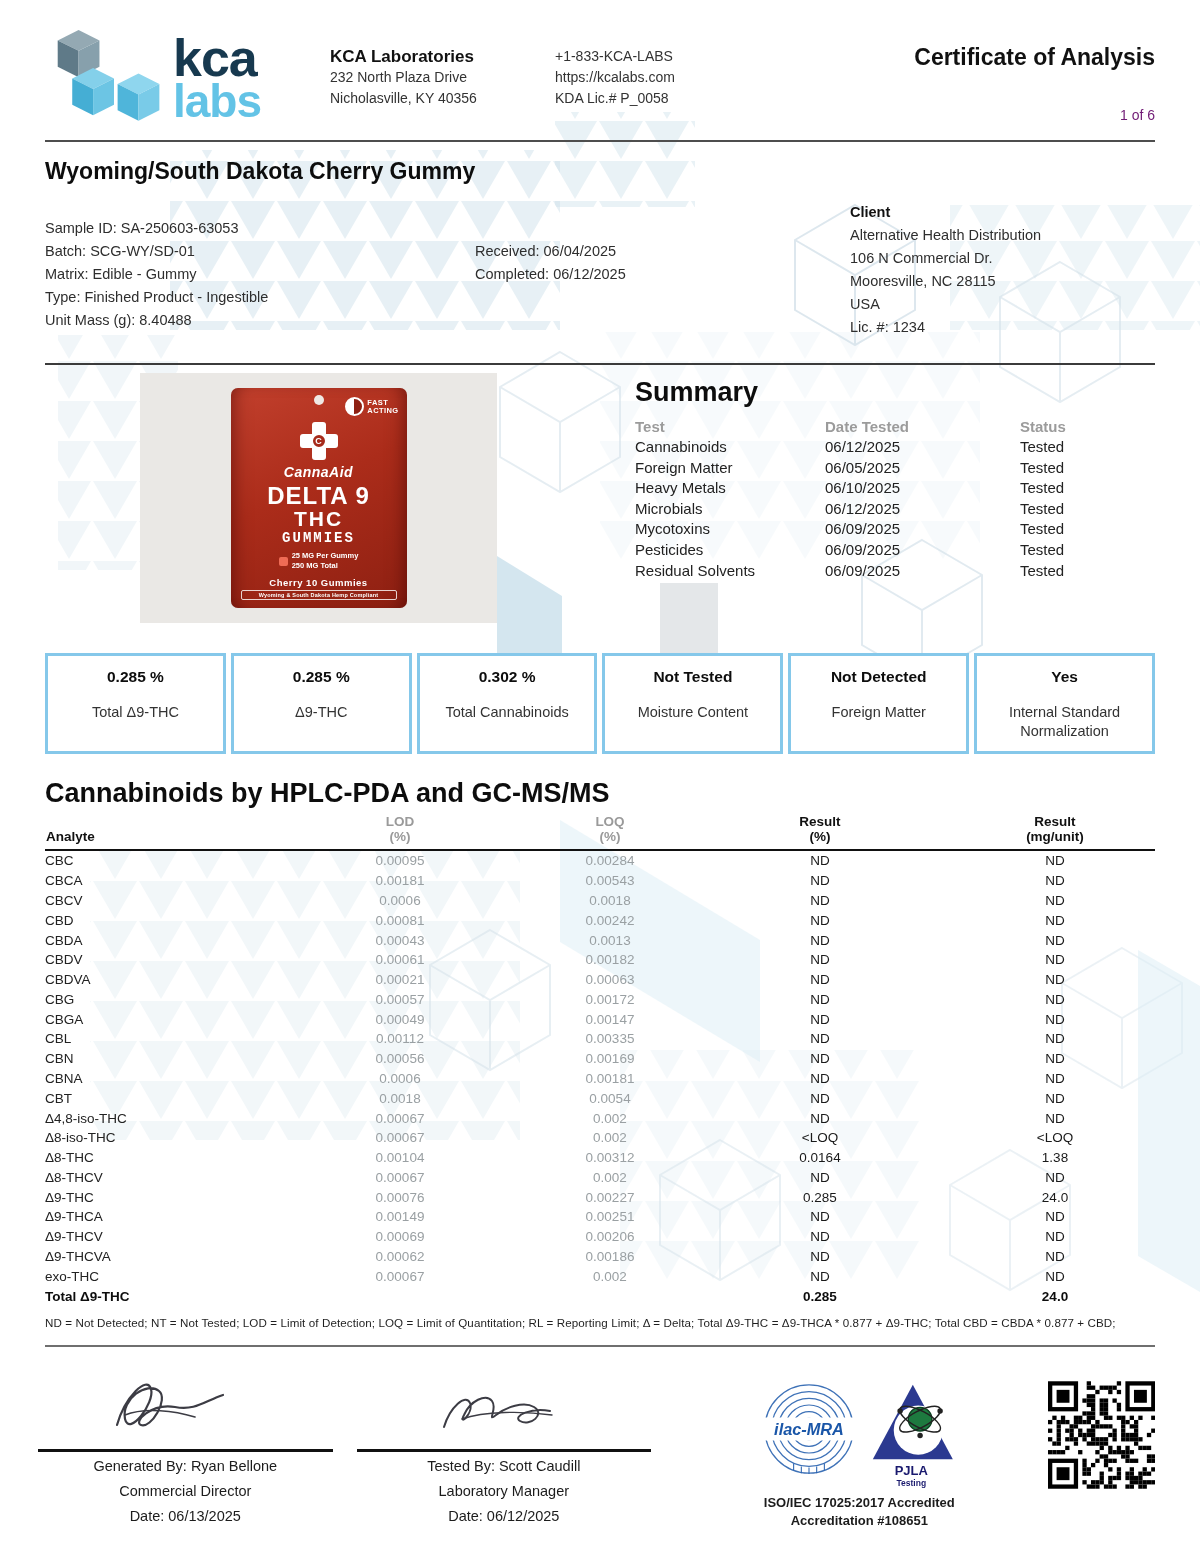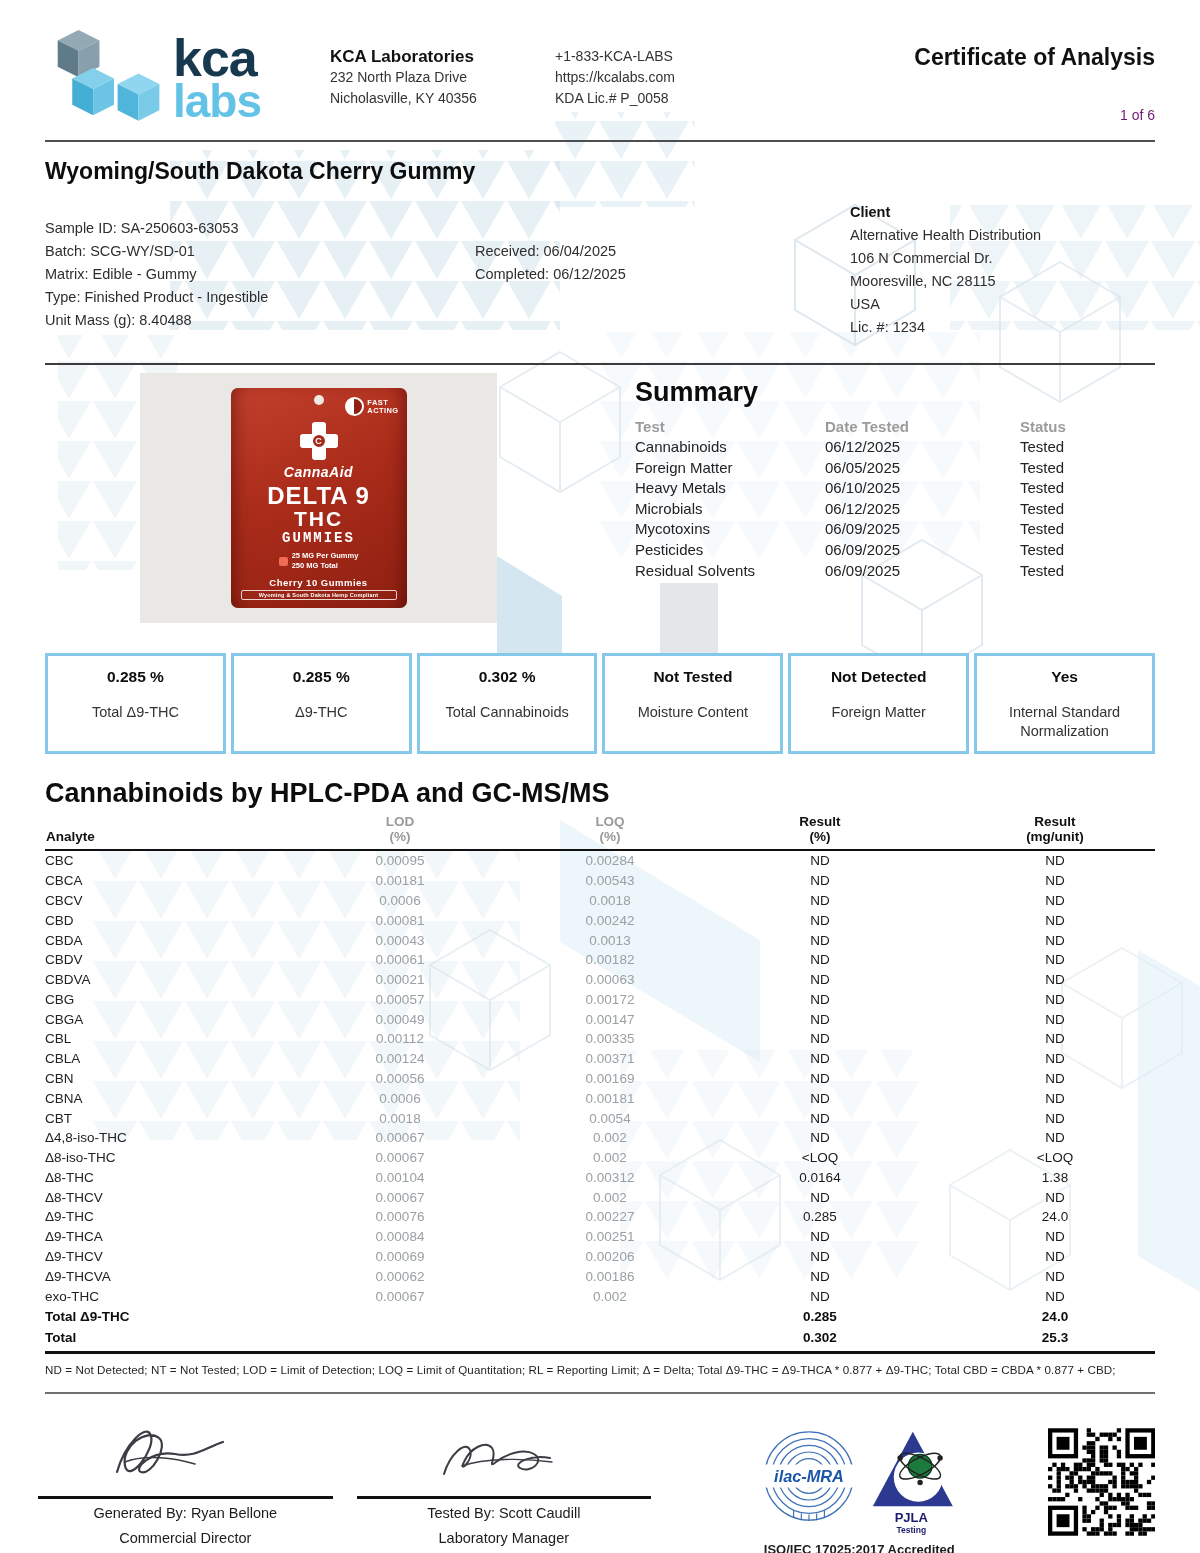--- a/index.html
+++ b/index.html
@@ -407,27 +407,20 @@
             <td class="num rv">ND</td>
           </tr>
           <tr>
             <td class="a">CBL</td>
             <td class="num lodv">0.00112</td>
             <td class="num loqv">0.00335</td>
             <td class="num rv">ND</td>
             <td class="num rv">ND</td>
           </tr>
           <tr>
-            <td class="a">CBLA</td>
-            <td class="num lodv">0.00124</td>
-            <td class="num loqv">0.00371</td>
-            <td class="num rv">ND</td>
-            <td class="num rv">ND</td>
-          </tr>
-          <tr>
             <td class="a">CBN</td>
             <td class="num lodv">0.00056</td>
             <td class="num loqv">0.00169</td>
             <td class="num rv">ND</td>
             <td class="num rv">ND</td>
           </tr>
           <tr>
             <td class="a">CBNA</td>
             <td class="num lodv">0.0006</td>
             <td class="num loqv">0.00181</td>
@@ -471,21 +464,21 @@
           </tr>
           <tr>
             <td class="a">Δ9-THC</td>
             <td class="num lodv">0.00076</td>
             <td class="num loqv">0.00227</td>
             <td class="num rv">0.285</td>
             <td class="num rv">24.0</td>
           </tr>
           <tr>
             <td class="a">Δ9-THCA</td>
-            <td class="num lodv">0.00084</td>
+            <td class="num lodv">0.00149</td>
             <td class="num loqv">0.00251</td>
             <td class="num rv">ND</td>
             <td class="num rv">ND</td>
           </tr>
           <tr>
             <td class="a">Δ9-THCV</td>
             <td class="num lodv">0.00069</td>
             <td class="num loqv">0.00206</td>
             <td class="num rv">ND</td>
             <td class="num rv">ND</td>
@@ -503,27 +496,20 @@
             <td class="num loqv">0.002</td>
             <td class="num rv">ND</td>
             <td class="num rv">ND</td>
           </tr>
           <tr class="total-row">
             <td class="a">Total Δ9-THC</td>
             <td class="num lodv"></td>
             <td class="num loqv"></td>
             <td class="num rv">0.285</td>
             <td class="num rv">24.0</td>
-          </tr>
-          <tr class="total-row total-last">
-            <td class="a">Total</td>
-            <td class="num lodv"></td>
-            <td class="num loqv"></td>
-            <td class="num rv">0.302</td>
-            <td class="num rv">25.3</td>
           </tr>
         </tbody>
     </table>
     <div class="footnote">ND = Not Detected; NT = Not Tested; LOD = Limit of Detection; LOQ = Limit of Quantitation; RL = Reporting Limit; Δ = Delta; Total Δ9-THC = Δ9-THCA * 0.877 + Δ9-THC; Total CBD = CBDA * 0.877 + CBD;</div>
     <hr class="rule-gray">
 
     <div class="sign-row">
       <div class="sig sig1">
         <svg class="sgraph" width="260" height="78" viewBox="0 0 260 78">
           <path d="M62 58 C70 30 92 8 96 22 C100 36 74 70 70 52 C66 32 92 14 104 24 C114 32 96 62 86 58 C78 55 96 36 120 40 C140 44 150 34 168 28" fill="none" stroke="#3c3c44" stroke-width="2.2" stroke-linecap="round"></path>

